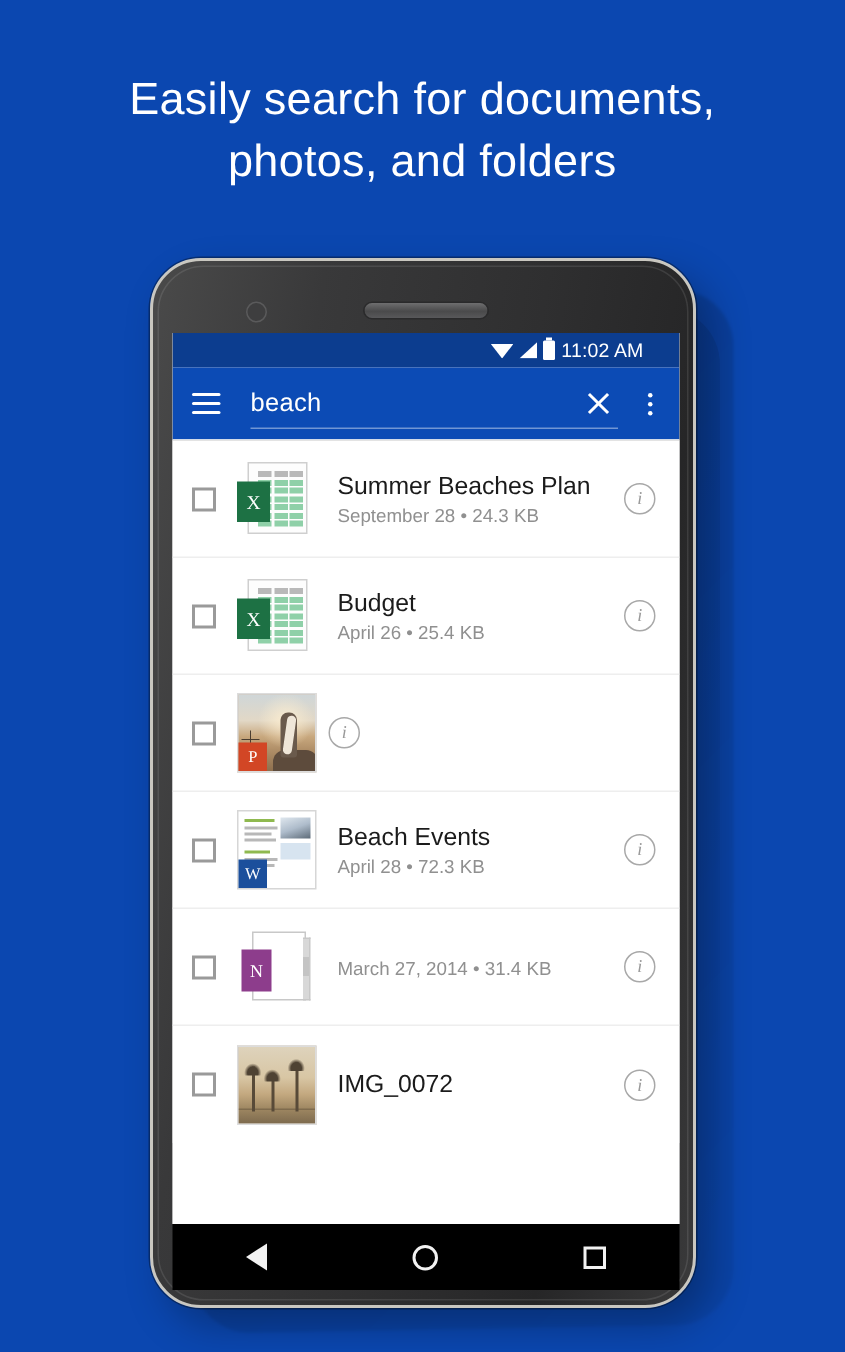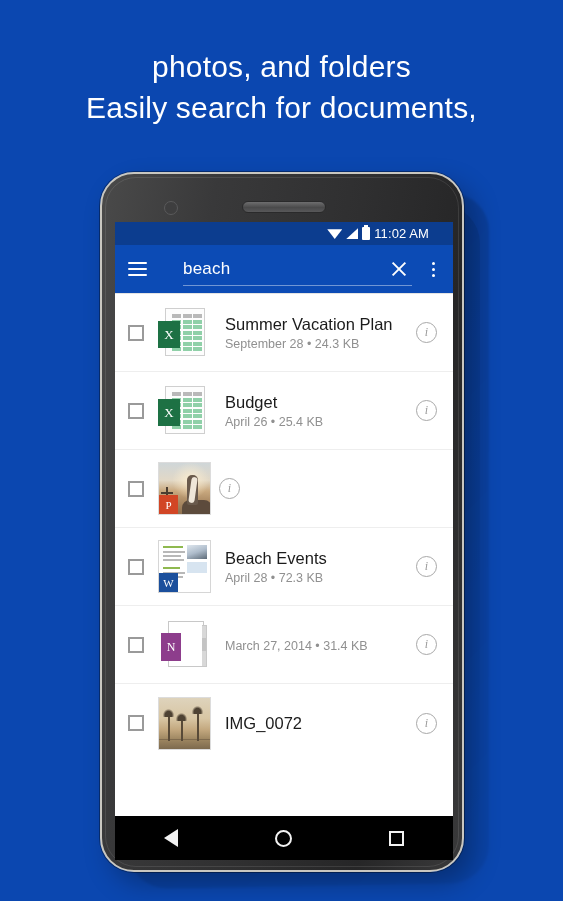--- a/index.html
+++ b/index.html
@@ -157,21 +157,21 @@
     cursor: pointer;
   }
   .hamburger span {
     display: block;
     height: 2px;
     background: #fff;
     border-radius: 1px;
   }
   .search-wrap {
     flex: 1;
-    margin-left: 36px;
+    margin-left: 20px;
     margin-right: 4px;
     display: flex;
     align-items: center;
     border-bottom: 1px solid rgba(255,255,255,0.42);
     height: 34px;
   }
   .search-value {
     flex: 1;
     color: #ffffff;
     font-size: 17px;
@@ -482,22 +482,22 @@
   .nav-recent {
     width: 15px; height: 15px;
     border: 2px solid #f2f2f2;
     cursor: pointer;
   }
 </style>
 </head>
 <body>
 
 <div class="headline">
+  <div>Easily search for documents,</div>
   <div>photos, and folders</div>
-  <div>Easily search for documents,</div>
 </div>
 
 <div class="phone-shadow"></div>
 <div class="phone-shadow-tail"></div>
 
 <div class="phone">
   <div class="phone-inner-edge"></div>
   <div class="camera"></div>
   <div class="speaker"></div>
 
@@ -553,21 +553,21 @@
                 <span></span>
                 <span></span>
               <span></span>
                 <span></span>
                 <span></span>
             </div>
           </div>
           <div class="xl-tab">X</div>
         </div>
         <div class="meta">
-          <div class="fname">Summer Vacation Plan</div>
+          <div class="fname">Summer Beaches Plan</div>
           <div class="fsub">
             <span>September 28 • 24.3 KB</span>
           </div>
         </div>
         <div class="info-btn">i</div>
       </div>
 
       <div class="row">
         <div class="checkbox"></div>
         <div class="thumb">

